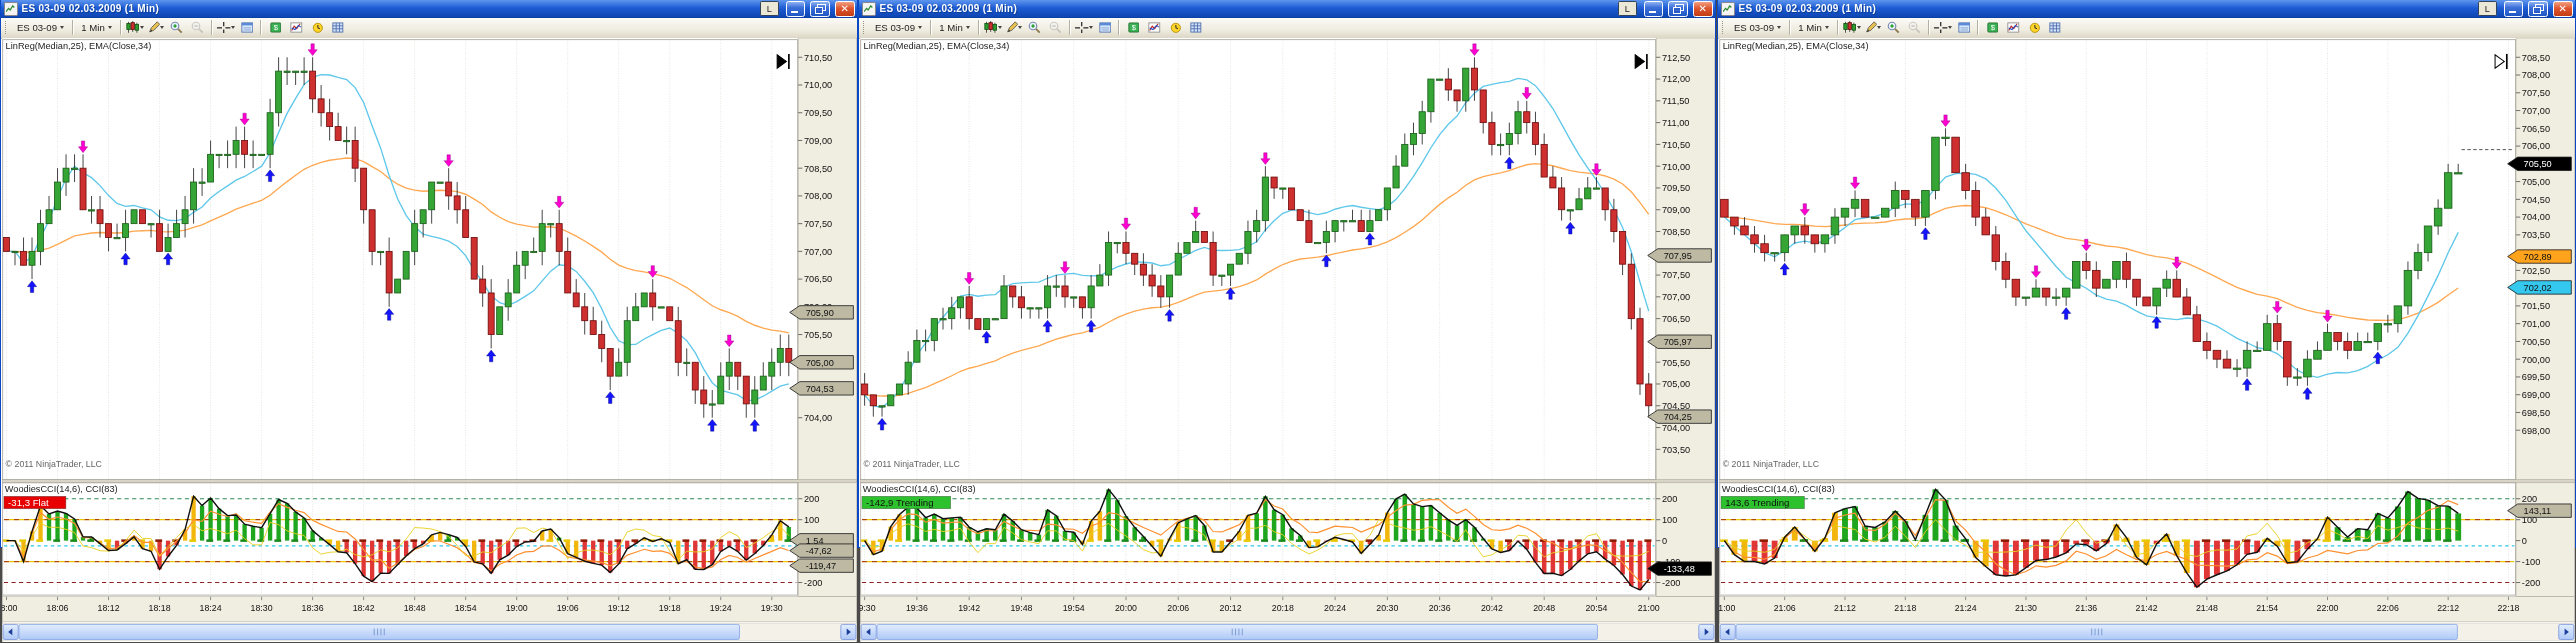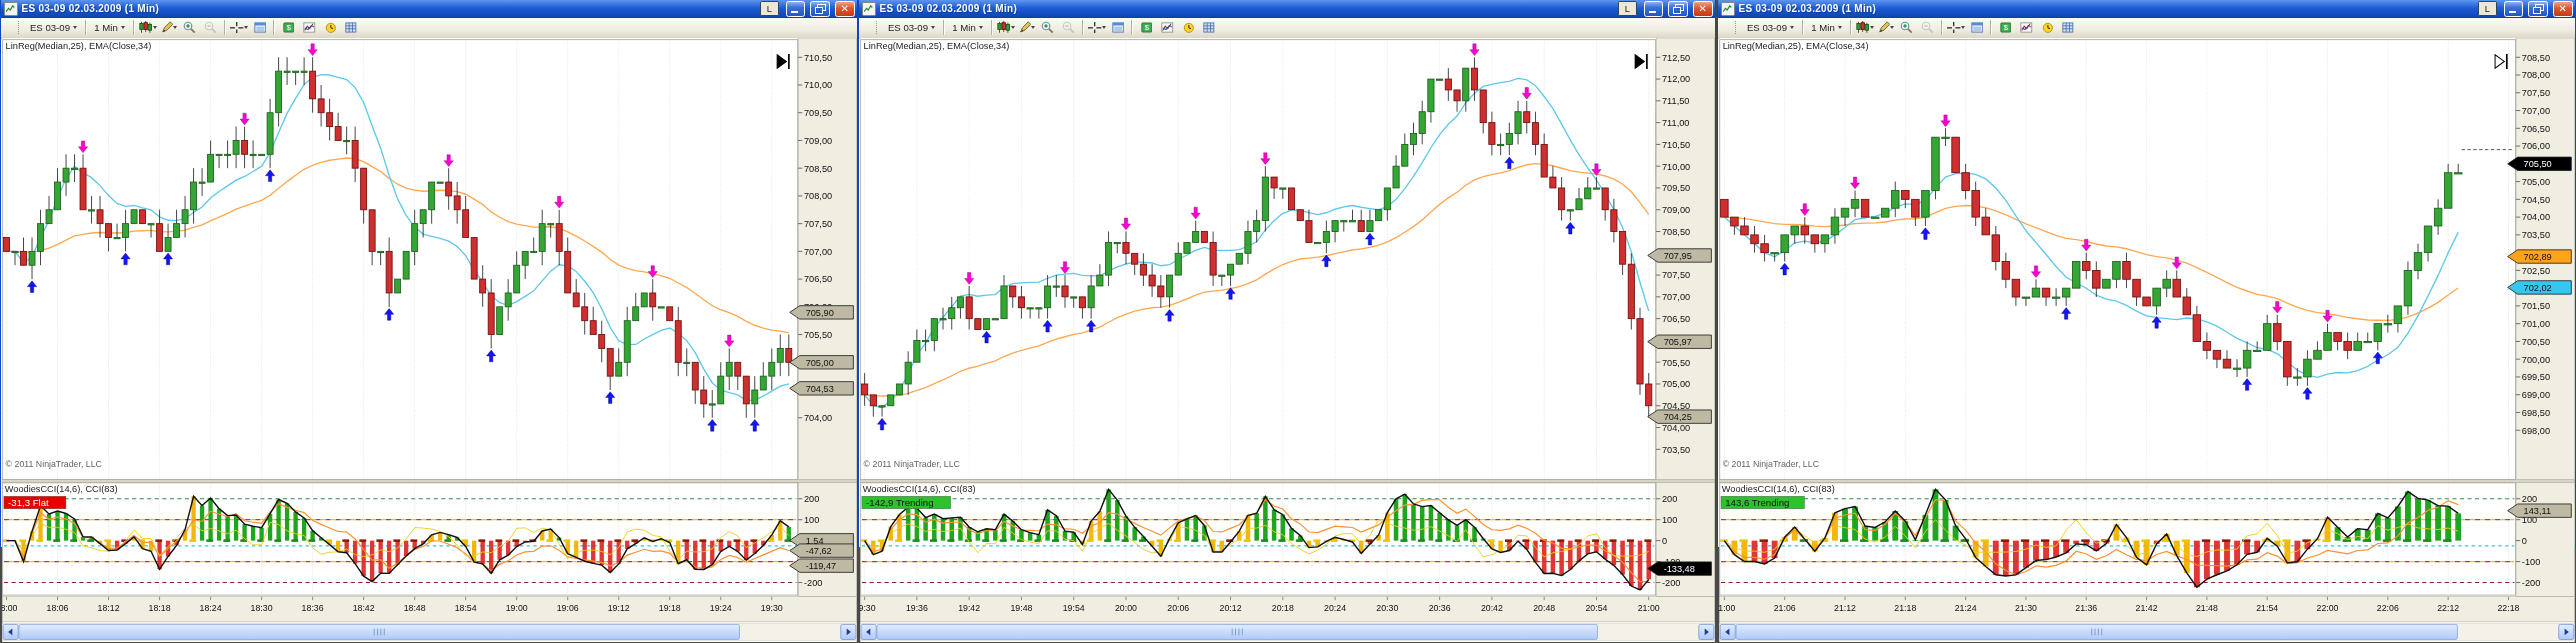--- a/index.html
+++ b/index.html
@@ -16,21 +16,21 @@
   .link-btn{width:17px;height:13.4px;background:#ECE8D8;border:0.8px solid #345;border-radius:1.7px;
        color:#222;font-size:9.2px;display:flex;align-items:center;justify-content:center;margin-right:1.7px;}
   .wbtn{width:17.6px;height:14.3px;border:0.8px solid #fff;border-radius:2.5px;margin-left:1.7px;
        background:linear-gradient(180deg,#8FB2F2 0%,#3B6FD8 40%,#2058C4 100%);
        display:flex;align-items:center;justify-content:center;position:relative;}
   .wbtn.close{background:linear-gradient(180deg,#F2A284 0%,#DE5630 45%,#C23C14 100%);}
   .glyph-min{position:absolute;bottom:2.5px;left:4.2px;width:7.5px;height:2.5px;background:#fff;}
   .glyph-rest1{position:absolute;top:2.5px;left:5.9px;width:6.7px;height:5px;border:0.8px solid #fff;background:transparent;}
   .glyph-rest2{position:absolute;top:5px;left:3.4px;width:6.7px;height:5px;border:0.8px solid #fff;background:rgba(40,90,200,.9);}
   .glyph-x{color:#fff;font-size:10px;font-weight:bold;line-height:1;}
-  .toolbar{height:20px;display:flex;align-items:center;gap:2.5px;padding:0 17px;
+  .toolbar{height:20px;display:flex;align-items:center;gap:2.5px;padding:0 4px;
        background:linear-gradient(180deg,#FBFAF6 0%,#EFECE0 60%,#DCD7C6 100%);
        border-bottom:0.8px solid #B8B4A2;}
   .grip{width:3.4px;height:13.4px;border-left:1.7px dotted #9a9684;margin-right:1.7px;}
   .tb-label{font-size:9.6px;color:#222;display:flex;align-items:center;gap:3.4px;padding:1.7px 3.4px;border-radius:1.7px;}
   .caret{width:0;height:0;border-left:2.5px solid transparent;border-right:2.5px solid transparent;border-top:3.4px solid #444;}
   .tb-sep{width:0.8px;height:15px;background:#b4b0a0;border-right:0.8px solid #fff;margin:0 1.7px;}
   .tb-btn{width:18.4px;height:17px;display:flex;align-items:center;justify-content:center;border-radius:1.7px;}
   .chart-svg{position:absolute;left:0.8px;top:38px;}
   svg text{font-family:"Liberation Sans","DejaVu Sans",sans-serif;}
 </style>

